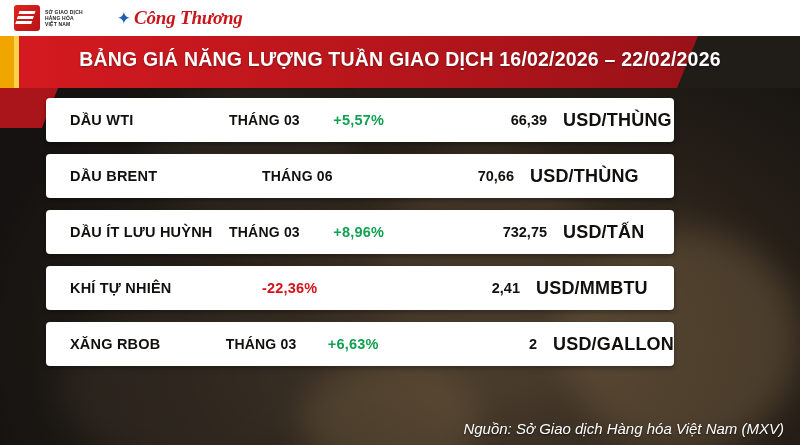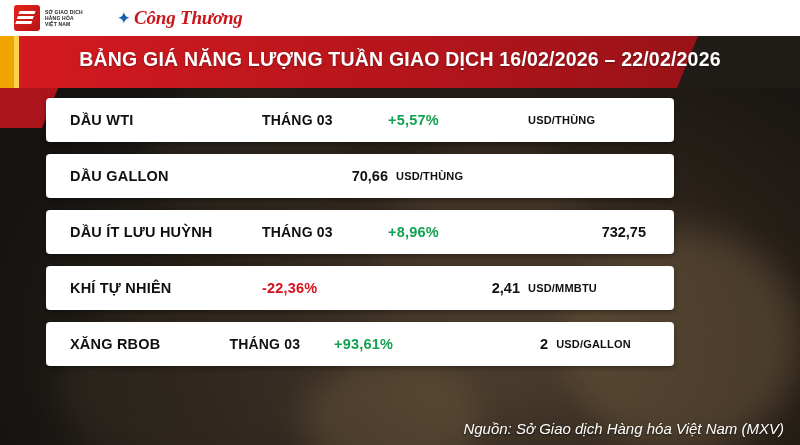--- a/index.html
+++ b/index.html
@@ -195,23 +195,23 @@
   .down { color: #d6111b; }
   .c-price {
     width: 126px;
     text-align: right;
     font-size: 14.5px;
     font-weight: bold;
     color: #12100e;
   }
   .c-unit {
     width: 150px;
-    padding-left: 8px;
+    padding-left: 16px;
     box-sizing: border-box;
-    font-size: 11px;
+    font-size: 18px;
     font-weight: bold;
     color: #12100e;
     letter-spacing: 0.2px;
   }
 
   
   .source {
     position: absolute;
     right: 16px;
     bottom: 8px;
@@ -257,47 +257,50 @@
     <div class="band-gold2"></div>
     <div class="title-text">BẢNG GIÁ NĂNG LƯỢNG TUẦN GIAO DỊCH 16/02/2026 – 22/02/2026</div>
   </div>
 
   <div class="rows">
 
     <div class="row">
       <div class="c-name">DẦU WTI</div>
       <div class="c-month">THÁNG 03</div>
       <div class="c-change up">+5,57%</div>
+      <div class="c-price">66,39</div>
       <div class="c-unit">USD/THÙNG</div>
     </div>
 
     <div class="row">
-      <div class="c-name">DẦU GALLON</div>
+      <div class="c-name">DẦU BRENT</div>
+      <div class="c-month">THÁNG 06</div>
       <div class="c-price">70,66</div>
       <div class="c-unit">USD/THÙNG</div>
     </div>
 
     <div class="row">
       <div class="c-name">DẦU ÍT LƯU HUỲNH</div>
       <div class="c-month">THÁNG 03</div>
       <div class="c-change up">+8,96%</div>
       <div class="c-price">732,75</div>
+      <div class="c-unit">USD/TẤN</div>
     </div>
 
     <div class="row">
       <div class="c-name">KHÍ TỰ NHIÊN</div>
       <div class="c-change down">-22,36%</div>
       <div class="c-price">2,41</div>
       <div class="c-unit">USD/MMBTU</div>
     </div>
 
     <div class="row">
       <div class="c-name">XĂNG RBOB</div>
       <div class="c-month">THÁNG 03</div>
-      <div class="c-change up">+93,61%</div>
+      <div class="c-change up">+6,63%</div>
       <div class="c-price">2</div>
       <div class="c-unit">USD/GALLON</div>
     </div>
 
   </div>
 
   <div class="source">Nguồn: Sở Giao dịch Hàng hóa Việt Nam (MXV)</div>
 
 </div>
 

